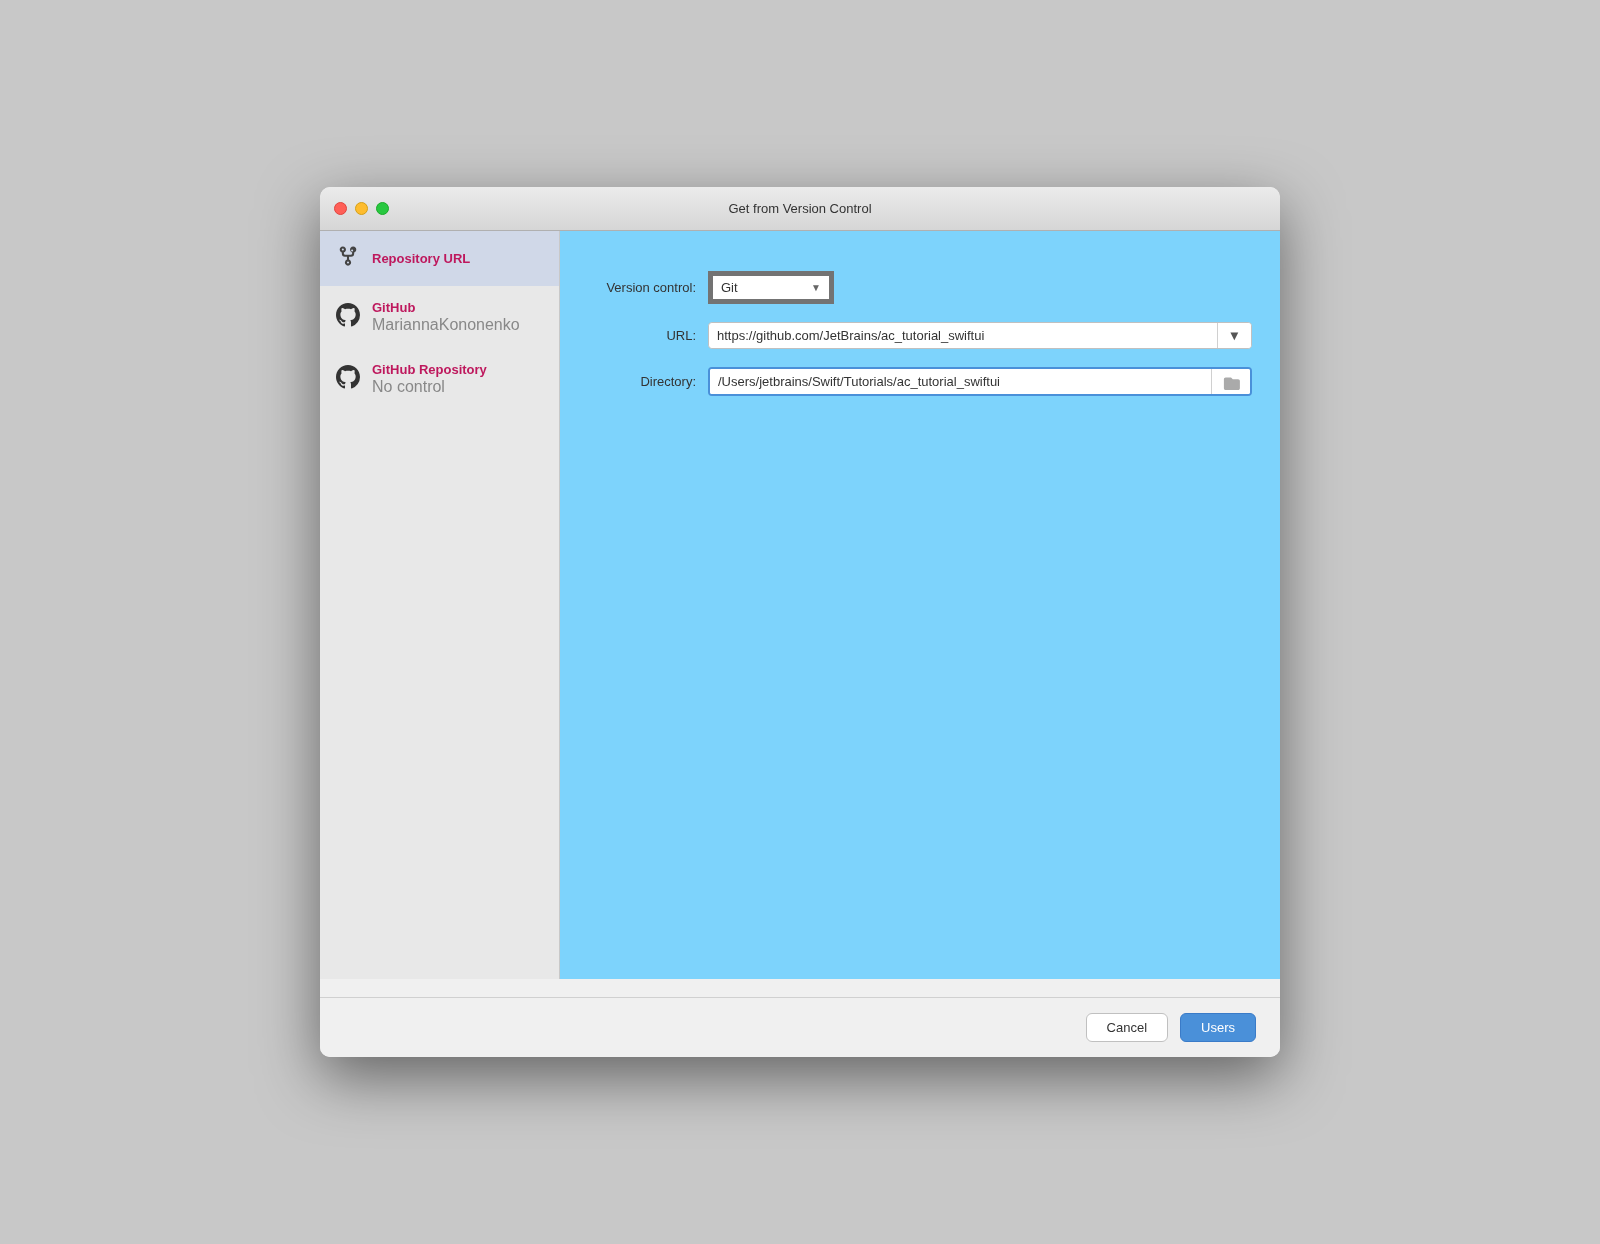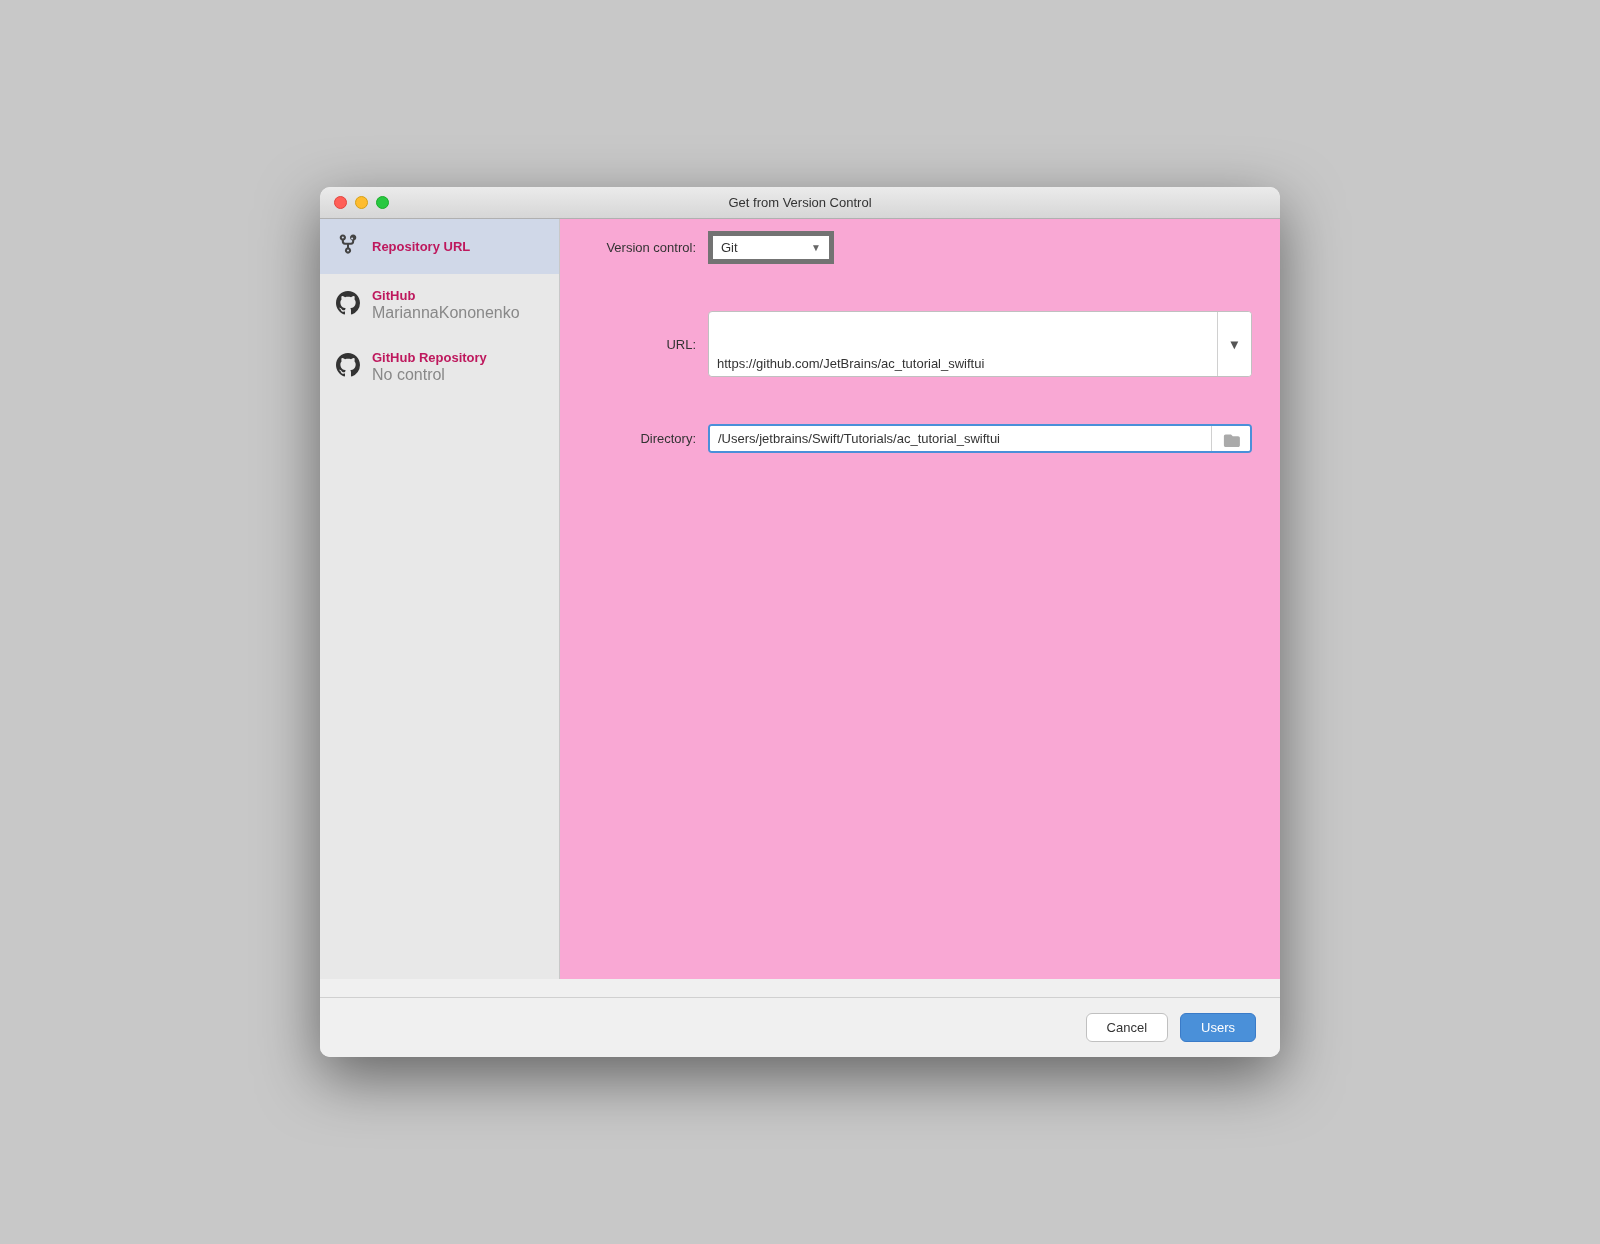--- a/index.html
+++ b/index.html
@@ -23,21 +23,21 @@
       background: #f0f0f0;
       border-radius: 10px;
       box-shadow: 0 20px 60px rgba(0,0,0,0.5);
       display: flex;
       flex-direction: column;
       overflow: hidden;
     }
 
     .title-bar {
       background: linear-gradient(to bottom, #ebebeb, #d6d6d6);
-      height: 32px;
+      height: 44px;
       display: flex;
       align-items: center;
       justify-content: center;
       position: relative;
       border-bottom: 1px solid #b0b0b0;
       border-radius: 10px 10px 0 0;
     }
 
     .title-bar-buttons {
       position: absolute;
@@ -109,25 +109,24 @@
     }
 
     .sidebar-item-sub {
       font-size: 16px;
       color: #888;
       margin-top: 1px;
     }
 
     .main-content {
       flex: 1;
-      background: #f9a8d4;
-      padding: 12px 28px;
+      background: #7dd3fc;
+      padding: 40px 28px;
       display: flex;
       flex-direction: column;
-      gap: 29px;
     }
 
     .form-row {
       display: flex;
       align-items: center;
       margin-bottom: 18px;
     }
 
     .form-label {
       font-size: 13px;
@@ -175,21 +174,20 @@
 
     .text-input {
       flex: 1;
       background: white;
       border: 1px solid #c0c0c0;
       border-radius: 4px;
       padding: 5px 8px;
       font-size: 13px;
       color: #333;
       outline: none;
-      margin-top: 39px;
     }
 
     .url-input-wrapper {
       display: flex;
       flex: 1;
       border: 1px solid #c0c0c0;
       border-radius: 4px;
       background: white;
       overflow: hidden;
     }

